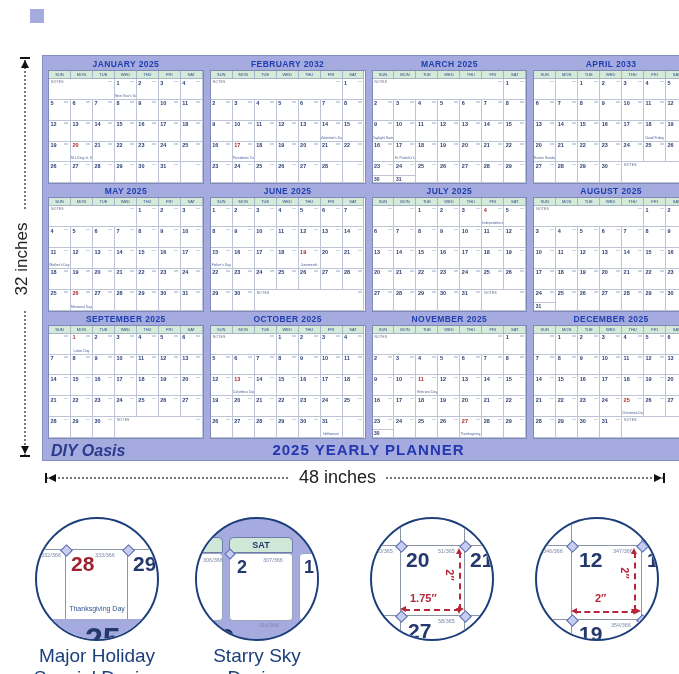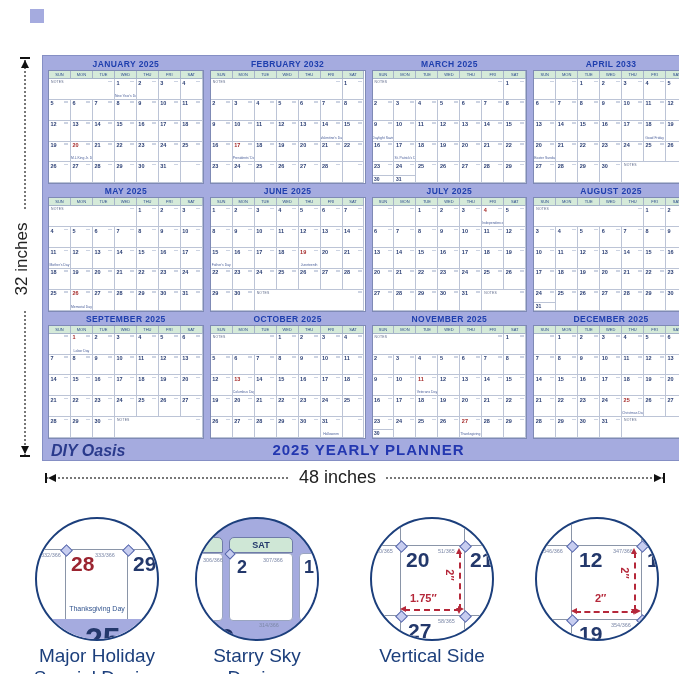--- a/index.html
+++ b/index.html
@@ -1462,21 +1462,20 @@
       <span class="big-num" style="left:36px;top:100px;">27</span>
       <div class="dash-v" style="left:87px;top:33px;height:58px;"></div>
       <div class="rtri up" style="left:84px;top:29px;"></div>
       <div class="rtri down" style="left:84px;top:89px;"></div>
       <span class="dim-red rot" style="left:72px;top:50px;">2″</span>
       <div class="dash-h" style="left:32px;top:90px;width:56px;"></div>
       <div class="rtri left" style="left:28px;top:87px;"></div>
       <div class="rtri right" style="left:86px;top:87px;"></div>
       <span class="dim-red" style="left:38px;top:73px;">1.75″</span>
     </div>
-    <div class="feature-label">Vertical Side</div>
   </div>
 
   <div class="feature" style="left:522px;">
     <div class="circle">
       <div class="gl-h" style="top:26px;"></div>
       <div class="gl-h" style="top:100px;"></div>
       <div class="gl-v" style="left:34px;"></div>
       <div class="gl-v" style="left:104px;"></div>
       <div class="diamond" style="left:31px;top:23px;"></div>
       <div class="diamond" style="left:101px;top:23px;"></div>

